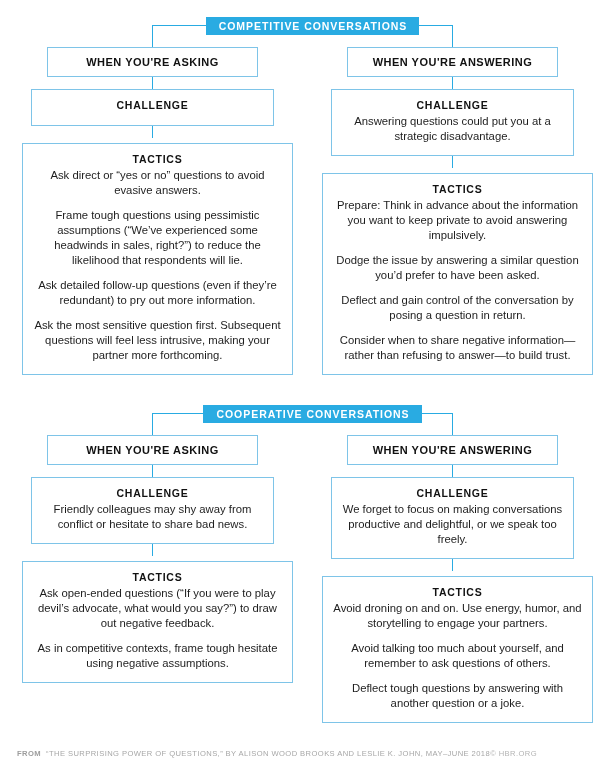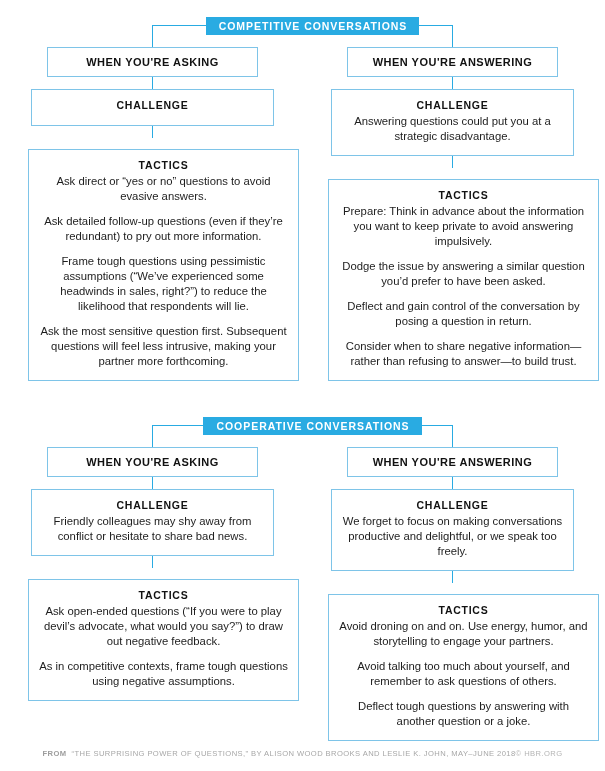--- a/index.html
+++ b/index.html
@@ -108,21 +108,21 @@
 
   
   .card {
     box-sizing: border-box;
     border: 1px solid #7ec4e8;
     background: #ffffff;
     text-align: center;
     padding: 9px 10px 11px 10px;
   }
   .card.challenge { width: 243px; margin: 0 auto; }
-  .card.tactics   { width: 271px; margin: 11px; }
+  .card.tactics   { width: 271px; margin: 5px; }
 
   .card-title {
     font-size: 10.5px;
     font-weight: bold;
     letter-spacing: 0.07em;
     color: #111;
     margin-bottom: 3px;
   }
   .card p {
     margin: 0;
@@ -137,21 +137,21 @@
   .spacer-section { height: 22px; }
 
   
   .footer {
     position: absolute;
     left: 17px;
     right: 17px;
     bottom: 13px;
     display: flex;
     align-items: baseline;
-    justify-content: center;
+    justify-content: flex-start;
     font-size: 7.6px;
     letter-spacing: 0.055em;
     color: #a7a7a7;
     white-space: nowrap;
   }
   .footer .from-label {
     font-weight: bold;
     color: #9d9d9d;
     margin-right: 5px;
   }
@@ -181,22 +181,22 @@
       <div class="col">
         <div class="head-box">WHEN YOU'RE ASKING</div>
         <div class="stem"></div>
         <div class="card challenge">
           <div class="card-title">CHALLENGE</div>
         </div>
         <div class="stem"></div>
         <div class="card tactics">
           <div class="card-title">TACTICS</div>
           <p>Ask direct or “yes or no” questions to avoid evasive answers.</p>
+          <p>Frame tough questions using pessimistic assumptions (“We’ve experienced some headwinds in sales, right?”) to reduce the likelihood that respondents will lie.</p>
           <p>Ask detailed follow-up questions (even if they’re redundant) to pry out more information.</p>
-          <p>Frame tough questions using pessimistic assumptions (“We’ve experienced some headwinds in sales, right?”) to reduce the likelihood that respondents will lie.</p>
           <p>Ask the most sensitive question first. Subsequent questions will feel less intrusive, making your partner more forthcoming.</p>
         </div>
       </div>
 
       <div class="col">
         <div class="head-box">WHEN YOU'RE ANSWERING</div>
         <div class="stem"></div>
         <div class="card challenge">
           <div class="card-title">CHALLENGE</div>
           <p>Answering questions could put you at a strategic disadvantage.</p>
@@ -233,21 +233,21 @@
         <div class="head-box">WHEN YOU'RE ASKING</div>
         <div class="stem"></div>
         <div class="card challenge">
           <div class="card-title">CHALLENGE</div>
           <p>Friendly colleagues may shy away from conflict or hesitate to share bad news.</p>
         </div>
         <div class="stem"></div>
         <div class="card tactics">
           <div class="card-title">TACTICS</div>
           <p>Ask open-ended questions (“If you were to play devil’s advocate, what would you say?”) to draw out negative feedback.</p>
-          <p>As in competitive contexts, frame tough questions using negative assumptions.</p>
+          <p>As in competitive contexts, frame tough hesitate using negative assumptions.</p>
         </div>
       </div>
 
       <div class="col">
         <div class="head-box">WHEN YOU'RE ANSWERING</div>
         <div class="stem"></div>
         <div class="card challenge">
           <div class="card-title">CHALLENGE</div>
           <p>We forget to focus on making conversations productive and delightful, or we speak too freely.</p>
         </div>

